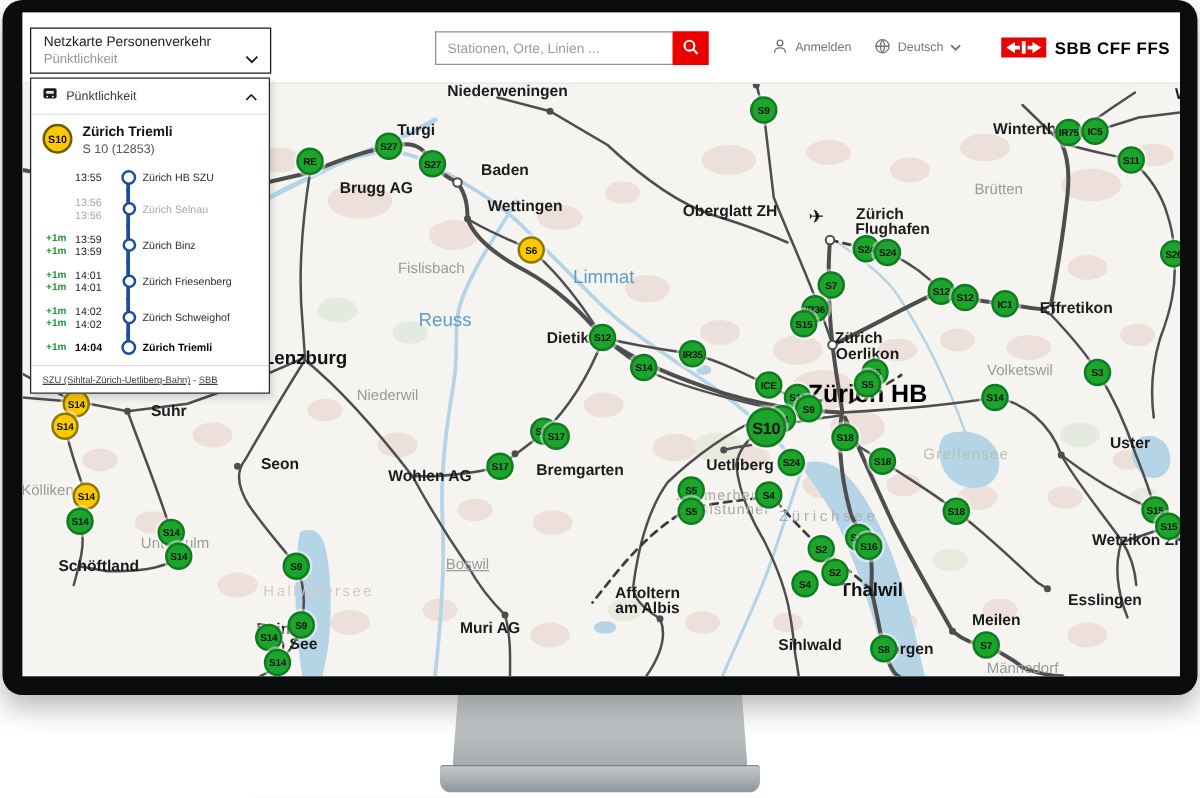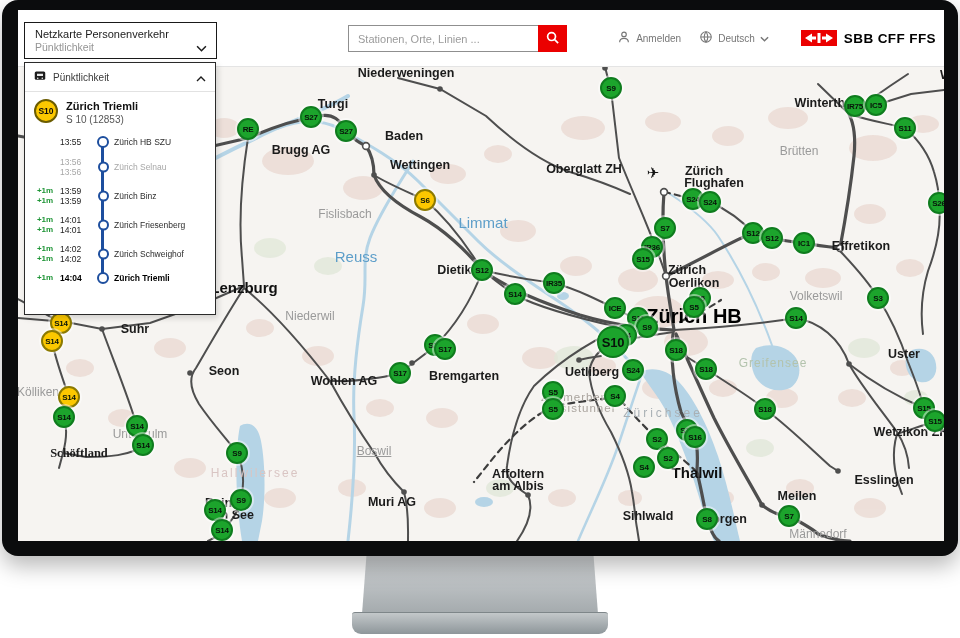--- a/index.html
+++ b/index.html
@@ -281,21 +281,21 @@
           <div class="maplabel lb-minor" style="left: 356px; top: 385px; text-decoration: underline;">Boswil</div>
           <div class="maplabel lb-major" style="left: 312px; top: 315px;">Wohlen AG</div>
           <div class="maplabel lb-major" style="left: 432px; top: 310px;">Bremgarten</div>
           <div class="maplabel lb-major" style="left: 430px; top: 204px;">Dietikon</div>
           <div class="maplabel lb-minor" style="left: 327px; top: 148px;">Fislisbach</div>
           <div class="maplabel lb-minor" style="left: 292px; top: 250px;">Niederwil</div>
           <div class="maplabel lb-major2" style="left: 226px; top: 221px;">Lenzburg</div>
           <div class="maplabel lb-major" style="left: 192px; top: 305px;">Seon</div>
           <div class="maplabel lb-major" style="left: 103px; top: 263px;">Suhr</div>
           <div class="maplabel lb-minor" style="left: 20px; top: 326px;">Kölliken</div>
-          <div class="maplabel lb-major" style="left: 47px; top: 387px; font-family: Liberation Serif, serif;">Schöftland</div>
+          <div class="maplabel lb-major" style="left: 47px; top: 387px;">Schöftland</div>
           <div class="maplabel lb-minor" style="left: 122px; top: 368px;">Unterkulm</div>
           <div class="maplabel lb-major" style="left: 195px; top: 437px;">Beinwil</div>
           <div class="maplabel lb-major" style="left: 200px; top: 449px;">am See</div>
           <div class="maplabel lb-major" style="left: 560px; top: 306px;">Uetliberg</div>
           <div class="maplabel lb-tunnel" style="left: 559px; top: 331px;">Zimmerberg</div>
           <div class="maplabel lb-tunnel" style="left: 562px; top: 342px;">Basistunnel</div>
           <div class="maplabel lb-river" style="left: 465px; top: 156px;">Limmat</div>
           <div class="maplabel lb-river" style="left: 338px; top: 190px;">Reuss</div>
           <div class="maplabel lb-lake" style="left: 645px; top: 347px;">Zürichsee</div>
           <div class="maplabel lb-lakepink" style="left: 237px; top: 407px;">Hallwilersee</div>
@@ -525,19 +525,20 @@
             <div class="times">
               <span>14:04</span>
             </div>
             <div class="marker">
               <span class="line"></span>
               <span class="dot"></span>
             </div>
             <div class="sname">Zürich Triemli</div>
           </div>
         </div>
+      <div class="panel-foot" id="panel-foot"><a>SZU (Sihltal-Zürich-Uetliberg-Bahn)</a> - <a>SBB</a></div>
     </div>
 
   </div>
 </div>
 
 <div class="stand-neck"></div>
 <div class="stand-base"></div>
 
 </body></html>

